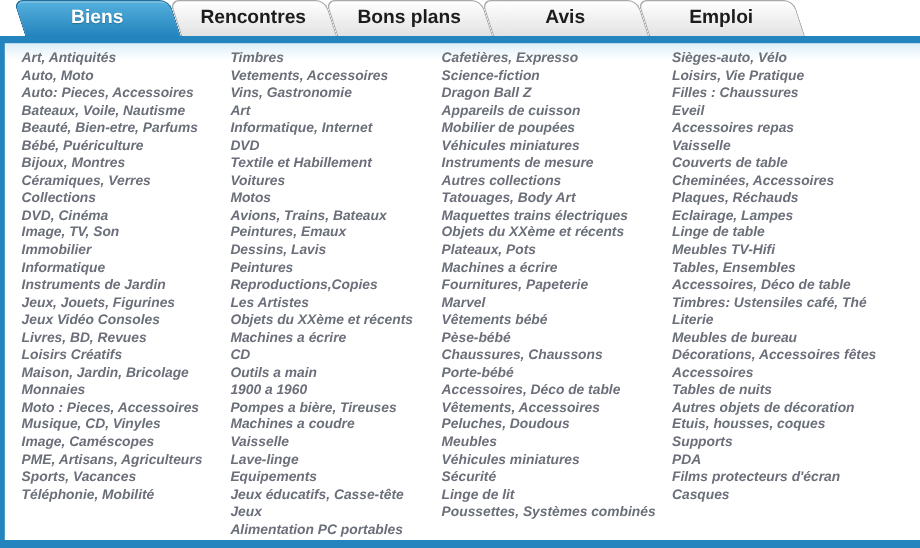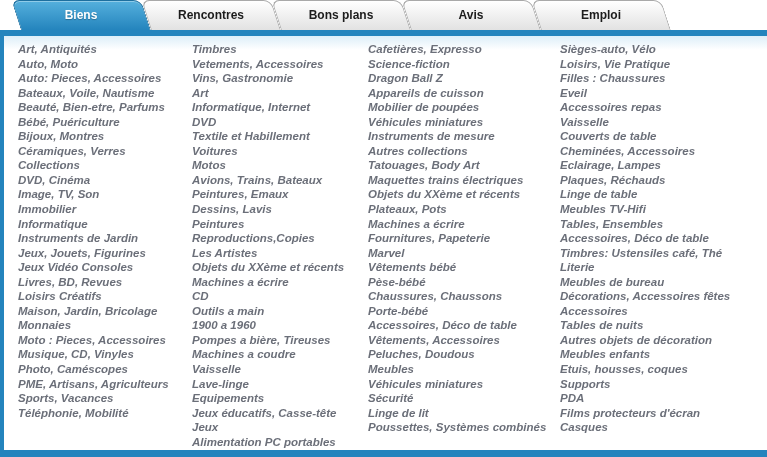--- a/index.html
+++ b/index.html
@@ -22,21 +22,21 @@
   }
   .tab.active .tab-bg {
     background:linear-gradient(#55b0dd, #2484bd);
     border:1px solid #1d6f9f; border-bottom:none;
     box-shadow:inset 0 1px 0 rgba(255,255,255,.35);
     z-index:2;
   }
   .tab-label {
     position:absolute; inset:0; z-index:4;
     display:flex; align-items:center; justify-content:center;
-    font-size:12px; font-weight:bold; color:#1c1c1c;
+    font-size:16px; font-weight:bold; color:#1c1c1c;
   }
   .tab.active .tab-label { color:#ffffff; text-shadow:0 1px 1px rgba(0,0,0,.25); }
 
   
   .panel {
     position:absolute; top:30px; left:0; width:767px; height:427px;
     border-top:6px solid #2484bd;
     border-left:4px solid #2484bd;
     border-bottom:7px solid #2484bd;
     background:linear-gradient(#ddeef8, #ffffff 14px);
@@ -98,21 +98,21 @@
         <div class="cat">Informatique</div>
         <div class="cat">Instruments de Jardin</div>
         <div class="cat">Jeux, Jouets, Figurines</div>
         <div class="cat">Jeux Vidéo Consoles</div>
         <div class="cat">Livres, BD, Revues</div>
         <div class="cat">Loisirs Créatifs</div>
         <div class="cat">Maison, Jardin, Bricolage</div>
         <div class="cat">Monnaies</div>
         <div class="cat">Moto : Pieces, Accessoires</div>
         <div class="cat">Musique, CD, Vinyles</div>
-        <div class="cat">Photo, Caméscopes</div>
+        <div class="cat">Image, Caméscopes</div>
         <div class="cat">PME, Artisans, Agriculteurs</div>
         <div class="cat">Sports, Vacances</div>
         <div class="cat">Téléphonie, Mobilité</div>
       </div>
     <div class="col">
         <div class="cat">Timbres</div>
         <div class="cat">Vetements, Accessoires</div>
         <div class="cat">Vins, Gastronomie</div>
         <div class="cat">Art</div>
         <div class="cat">Informatique, Internet</div>
@@ -171,34 +171,33 @@
       </div>
     <div class="col">
         <div class="cat">Sièges-auto, Vélo</div>
         <div class="cat">Loisirs, Vie Pratique</div>
         <div class="cat">Filles : Chaussures</div>
         <div class="cat">Eveil</div>
         <div class="cat">Accessoires repas</div>
         <div class="cat">Vaisselle</div>
         <div class="cat">Couverts de table</div>
         <div class="cat">Cheminées, Accessoires</div>
+        <div class="cat">Plaques, Réchauds</div>
         <div class="cat">Eclairage, Lampes</div>
-        <div class="cat">Plaques, Réchauds</div>
         <div class="cat">Linge de table</div>
         <div class="cat">Meubles TV-Hifi</div>
         <div class="cat">Tables, Ensembles</div>
         <div class="cat">Accessoires, Déco de table</div>
         <div class="cat">Timbres: Ustensiles café, Thé</div>
         <div class="cat">Literie</div>
         <div class="cat">Meubles de bureau</div>
         <div class="cat">Décorations, Accessoires fêtes</div>
         <div class="cat">Accessoires</div>
         <div class="cat">Tables de nuits</div>
         <div class="cat">Autres objets de décoration</div>
-        <div class="cat">Meubles enfants</div>
         <div class="cat">Etuis, housses, coques</div>
         <div class="cat">Supports</div>
         <div class="cat">PDA</div>
         <div class="cat">Films protecteurs d'écran</div>
         <div class="cat">Casques</div>
       </div>
   </div>
 </div>
 
 </body></html>

